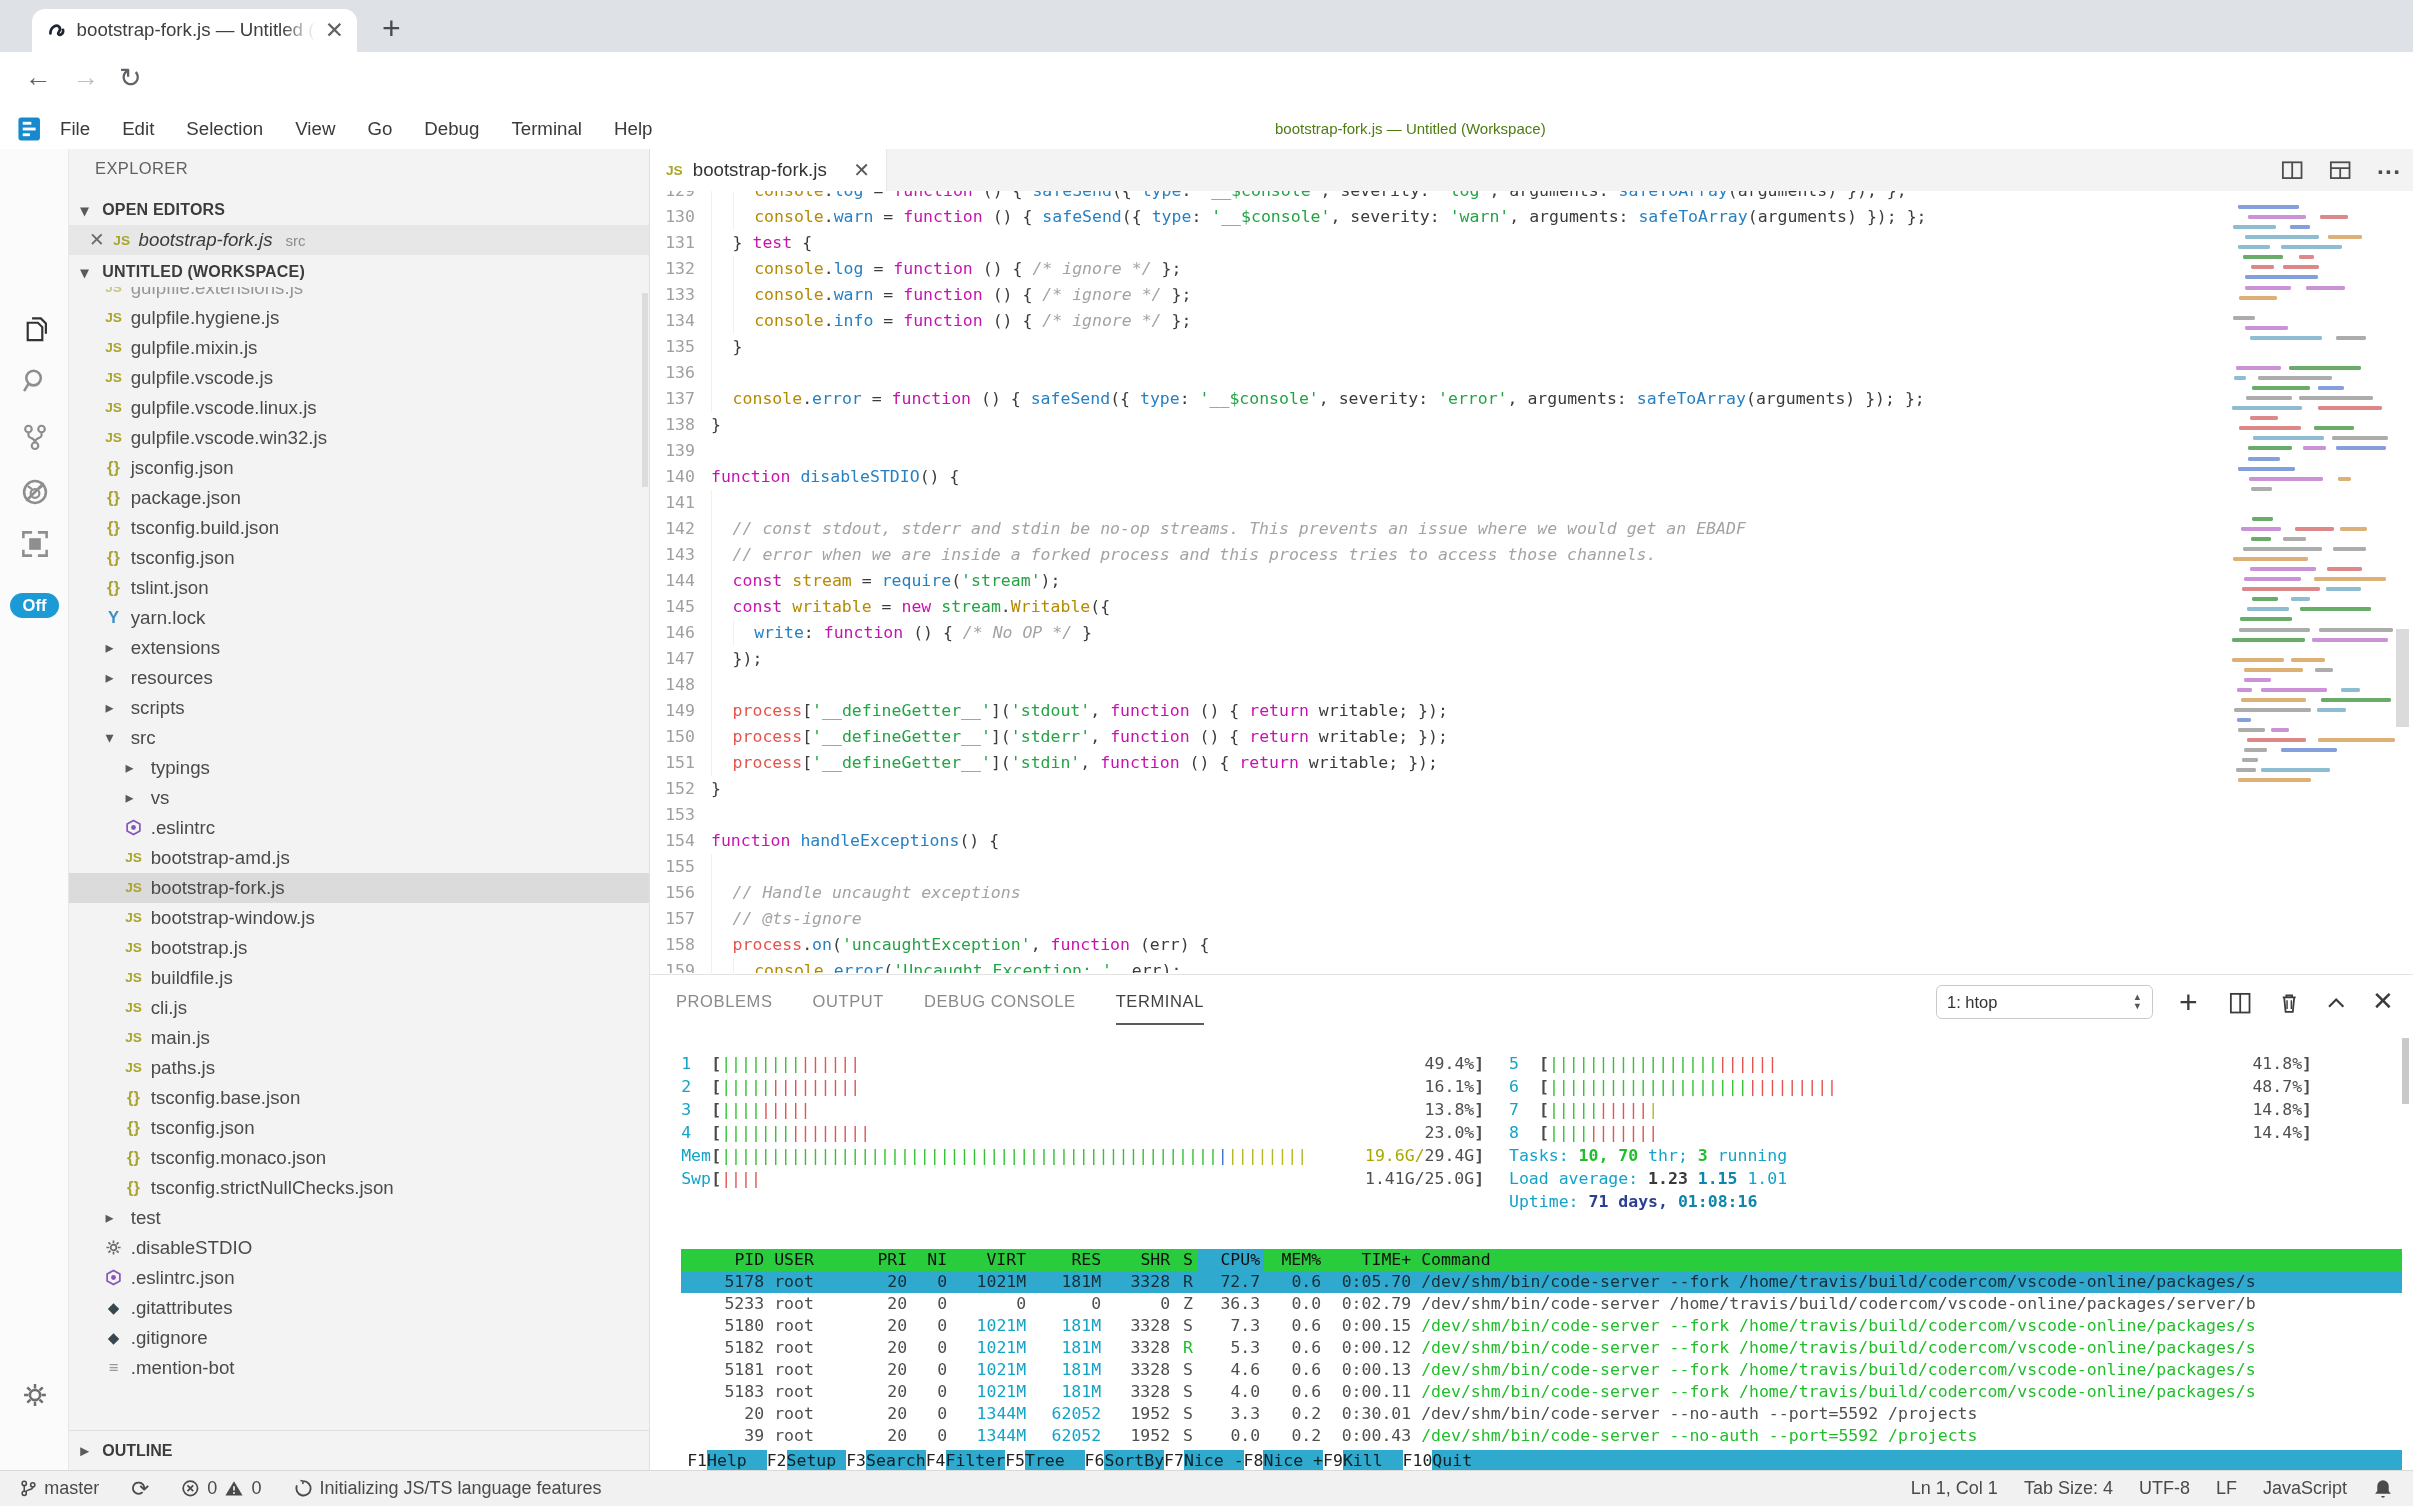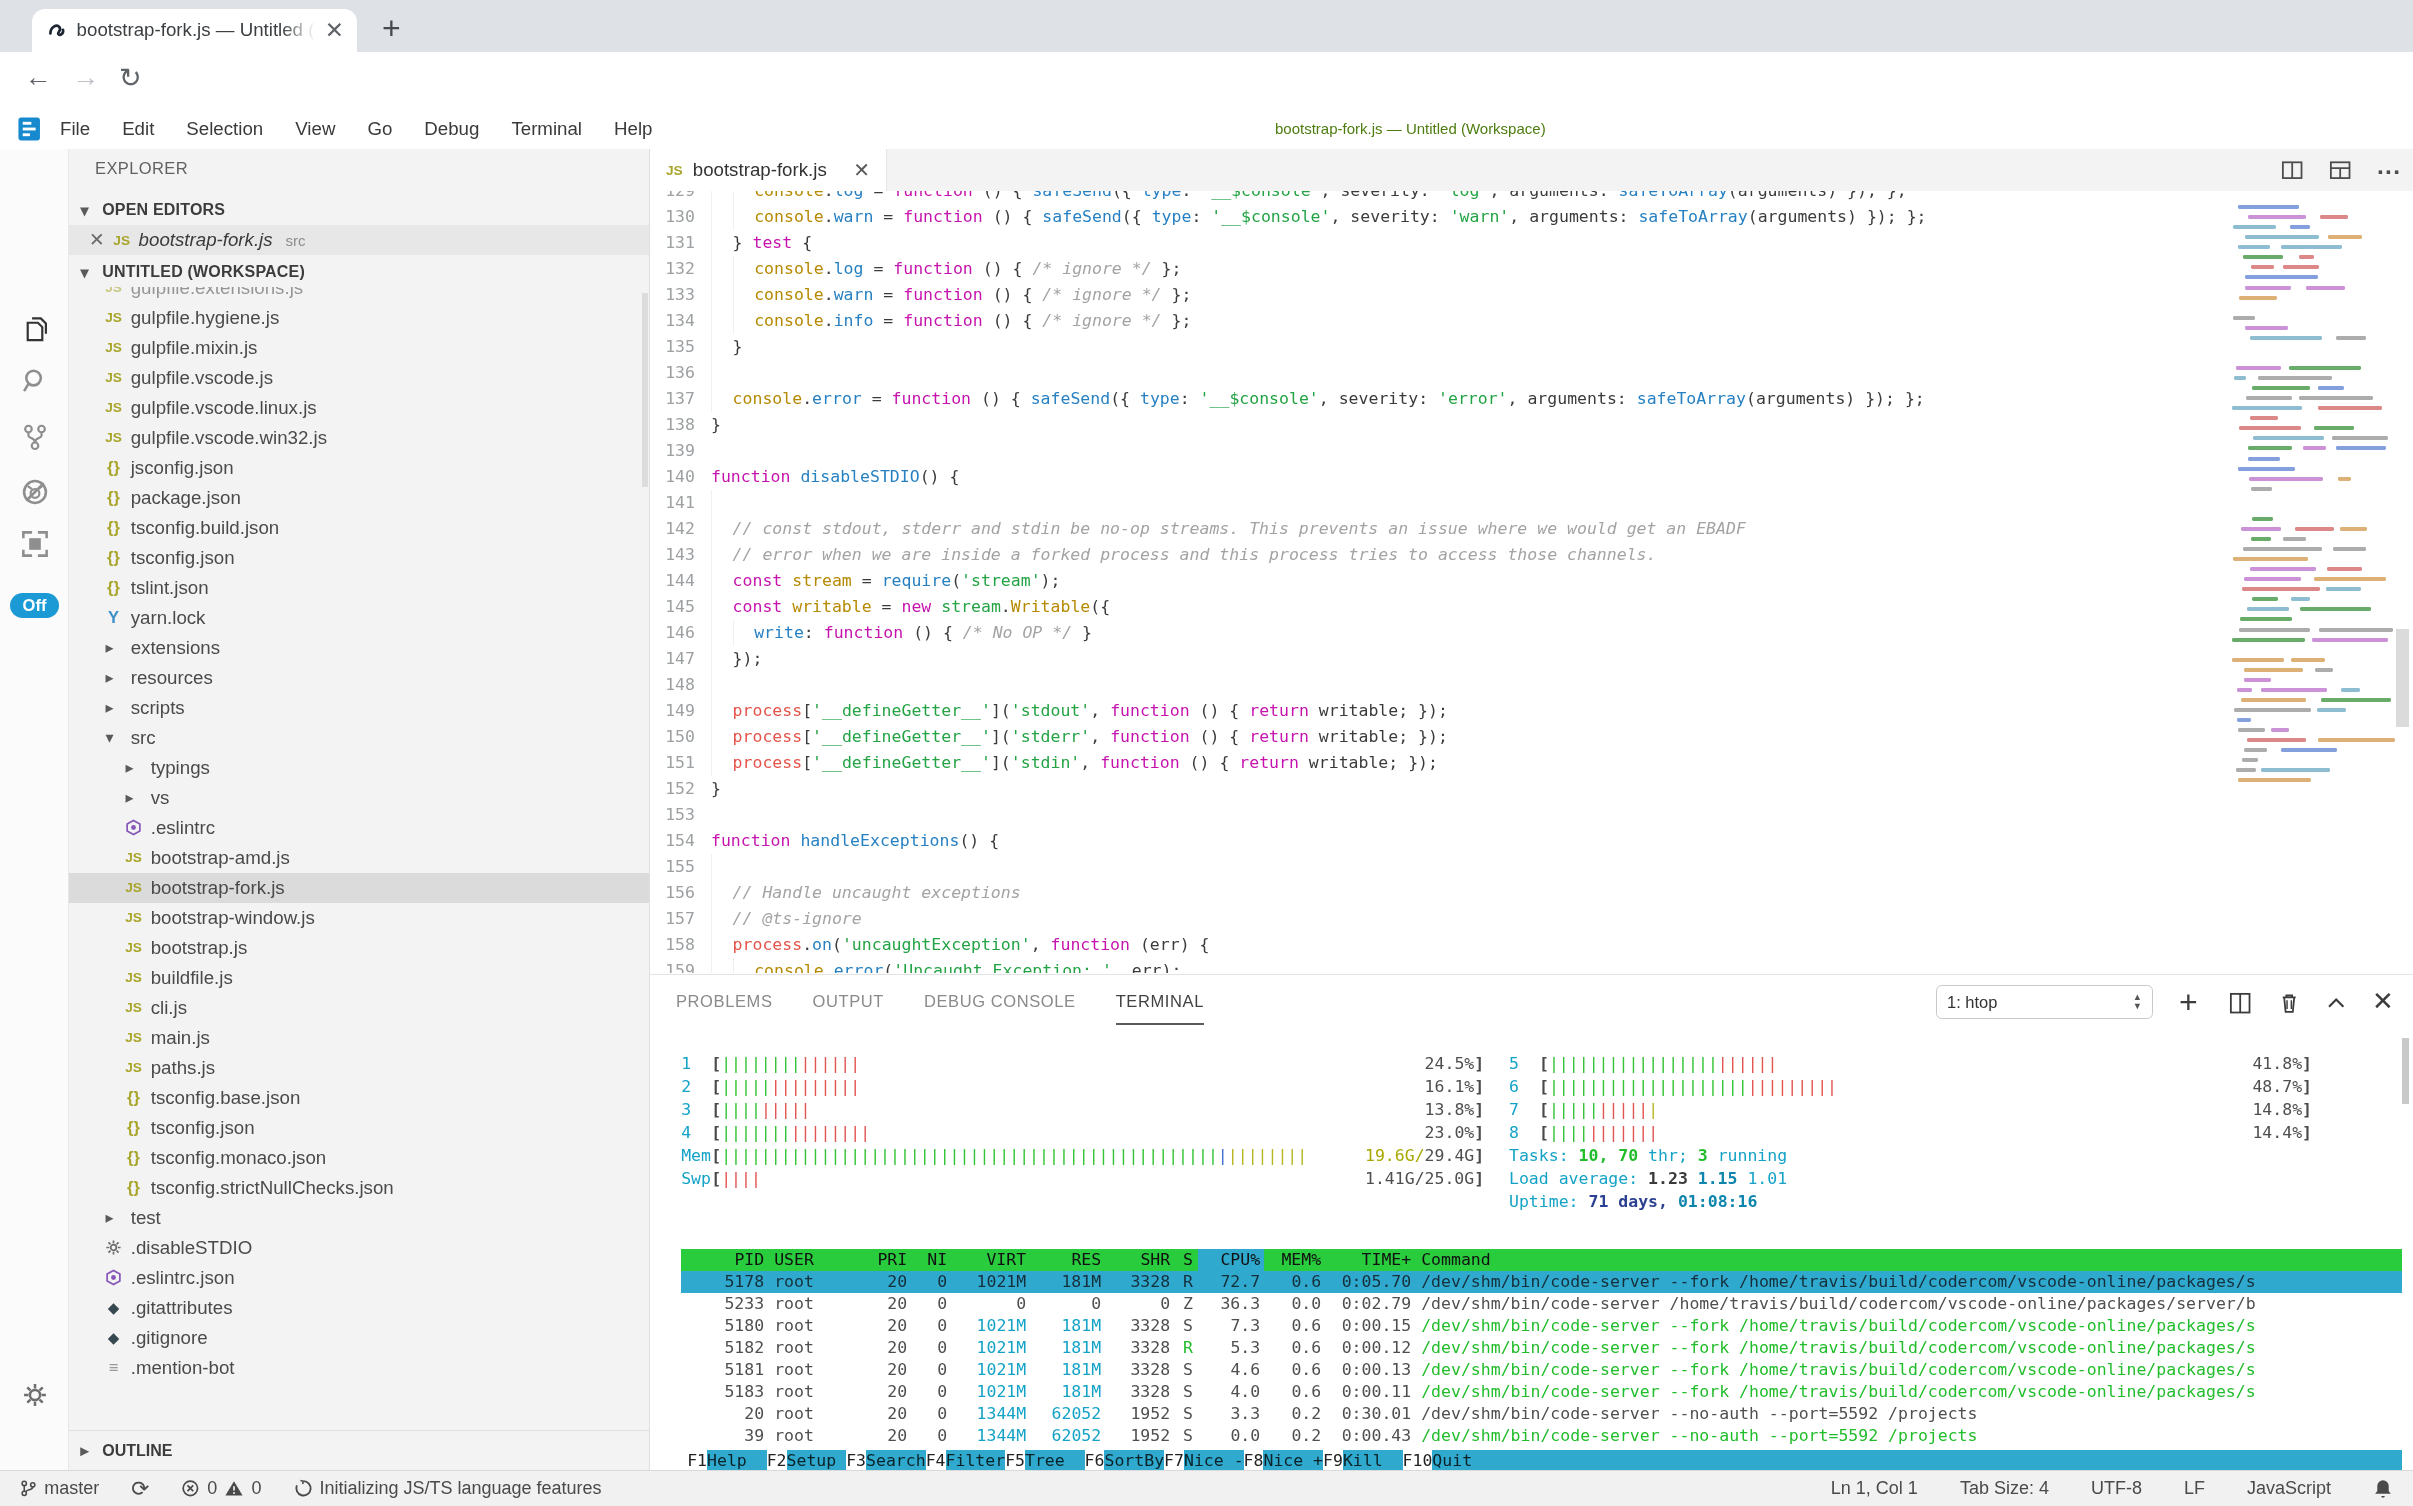--- a/index.html
+++ b/index.html
@@ -111,21 +111,21 @@
   #fkeys{position:absolute;left:2.2px;right:11.5px;top:410px;height:22px;line-height:22px;display:flex;white-space:pre;margin-left:6px;}
   .fkey{color:#222;background:#fff;}
   .flabel{color:#0B2228;background:#2FA9CE;}
   #fkfill{flex:1;background:#2FA9CE;}
   #tscroll{position:absolute;right:3.6px;top:63px;width:7.2px;height:66px;background:#C9C9C9;}
 
   
   #statusbar{position:absolute;left:0;right:0;bottom:0;height:36px;background:#F1F1F1;border-top:0.7px solid #D9D9D9;
              display:flex;align-items:center;font-size:18px;color:#4A4A4A;padding:0 20px;box-sizing:border-box;gap:32px;}
   .sbitem{display:flex;align-items:center;gap:7.2px;}
-  #sbright{margin-left:auto;display:flex;gap:42px;align-items:center;text-align:center;}
+  #sbright{margin-left:auto;display:flex;gap:26px;align-items:center;text-align:center;}
 </style>
 </head>
 <body>
 
 <div class="screen">
 
   <div id="tabstrip">
     <div id="btab">
       <span>
         <svg width="21.6" height="21.6" viewBox="0 0 24 24">
@@ -671,21 +671,21 @@
     </span>
     <span class="picon" style="left:1674px;">
       <svg width="24.4" height="24.4" viewBox="0 0 34 34">
           <path d="M7 22 17 12 27 22" fill="none" stroke="#3C3C3C" stroke-width="3"></path>
         </svg>
     </span>
     <span class="picon" style="left:1722px;font-size:26px;line-height:21.6px;">✕</span>
 
     <div id="term">
       <div class="mcol" id="mcol-l">
-          <div class="meter"><span class="mlabel">1</span><span class="brk">[</span><span class="bg">||||||||</span><span class="br">||||||</span><span class="filler"></span><span class="dim">24.5%</span><span class="brk">]</span></div>
+          <div class="meter"><span class="mlabel">1</span><span class="brk">[</span><span class="bg">||||||||</span><span class="br">||||||</span><span class="filler"></span><span class="dim">49.4%</span><span class="brk">]</span></div>
           <div class="meter"><span class="mlabel">2</span><span class="brk">[</span><span class="bg">|||||</span><span class="br">|||||||||</span><span class="filler"></span><span class="dim">16.1%</span><span class="brk">]</span></div>
           <div class="meter"><span class="mlabel">3</span><span class="brk">[</span><span class="bg">||||</span><span class="br">|||||</span><span class="filler"></span><span class="dim">13.8%</span><span class="brk">]</span></div>
           <div class="meter"><span class="mlabel">4</span><span class="brk">[</span><span class="bg">|||||||</span><span class="br">||||||||</span><span class="filler"></span><span class="dim">23.0%</span><span class="brk">]</span></div>
           <div class="meter"><span class="mlabel">Mem</span><span class="brk">[</span><span class="bg">||||||||||||||||||||||||||||||||||||||||||||||||||</span><span class="bb">|</span><span class="bo">||||||||</span><span class="filler"></span><span class="ol">19.6G/</span><span class="dim">29.4G</span><span class="brk">]</span></div>
           <div class="meter"><span class="mlabel">Swp</span><span class="brk">[</span><span class="br">||||</span><span class="filler"></span><span class="dim">1.41G/25.0G</span><span class="brk">]</span></div>
         </div>
       <div class="mcol" id="mcol-r">
           <div class="meter"><span class="mlabel">5</span><span class="brk">[</span><span class="bg">|||||||||||||||||</span><span class="br">||||||</span><span class="filler"></span><span class="dim">41.8%</span><span class="brk">]</span></div>
           <div class="meter"><span class="mlabel">6</span><span class="brk">[</span><span class="bg">||||||||||||||||||||</span><span class="br">|||||||||</span><span class="filler"></span><span class="dim">48.7%</span><span class="brk">]</span></div>
           <div class="meter"><span class="mlabel">7</span><span class="brk">[</span><span class="bg">|||||</span><span class="br">|||||</span><span class="bo">|</span><span class="filler"></span><span class="dim">14.8%</span><span class="brk">]</span></div>

